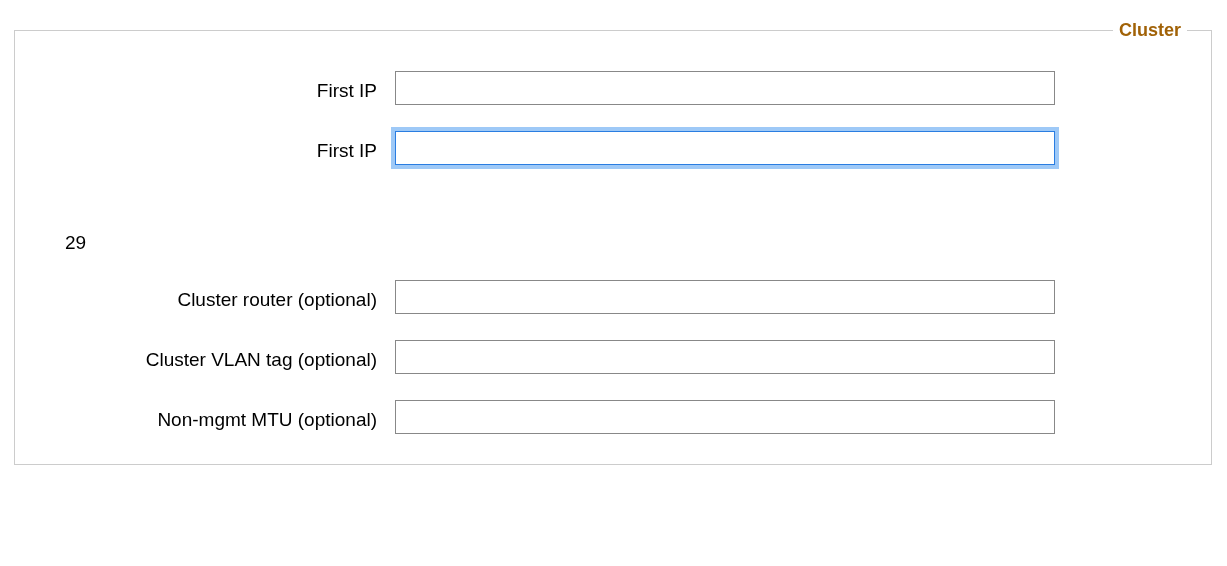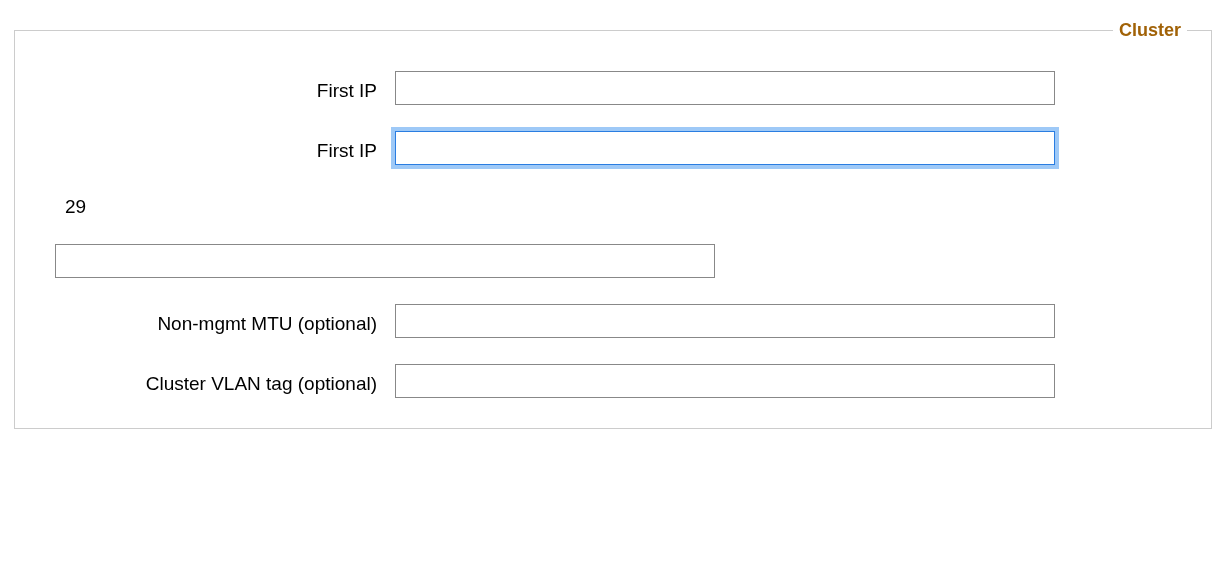--- a/index.html
+++ b/index.html
@@ -54,20 +54,21 @@
     }
     .form-value input.focused {
       border: 1px solid #2a7de1;
       box-shadow: 0 0 0 4px rgba(78, 157, 240, 0.55);
     }
     .static-text {
       font-size: 19px;
       color: #000;
       padding-top: 5px;
       padding-left: 10px;
+      margin-top: 36px;
     }
   </style>
 </head>
 <body>
 
 <fieldset class="cluster">
   <legend>Cluster</legend>
 
   <div class="form-row">
     <div class="form-label">First IP</div>
@@ -84,31 +85,32 @@
   </div>
 
   <div class="form-row">
     <div class="form-value">
       <div class="static-text">29</div>
     </div>
   </div>
 
 
   <div class="form-row">
+    <div class="form-label">Cluster router (optional)</div>
+    <div class="form-value">
+      <input type="text" value="" style="">
+    </div>
+  </div>
+
+  <div class="form-row">
+    <div class="form-label">Cluster VLAN tag (optional)</div>
     <div class="form-value">
       <input type="text" value="" style="">
     </div>
   </div>
 
   <div class="form-row">
     <div class="form-label">Non-mgmt MTU (optional)</div>
     <div class="form-value">
       <input type="text" value="" style="">
     </div>
   </div>
-
-  <div class="form-row">
-    <div class="form-label">Cluster VLAN tag (optional)</div>
-    <div class="form-value">
-      <input type="text" value="" style="">
-    </div>
-  </div>
 </fieldset>
 
 </body></html>

